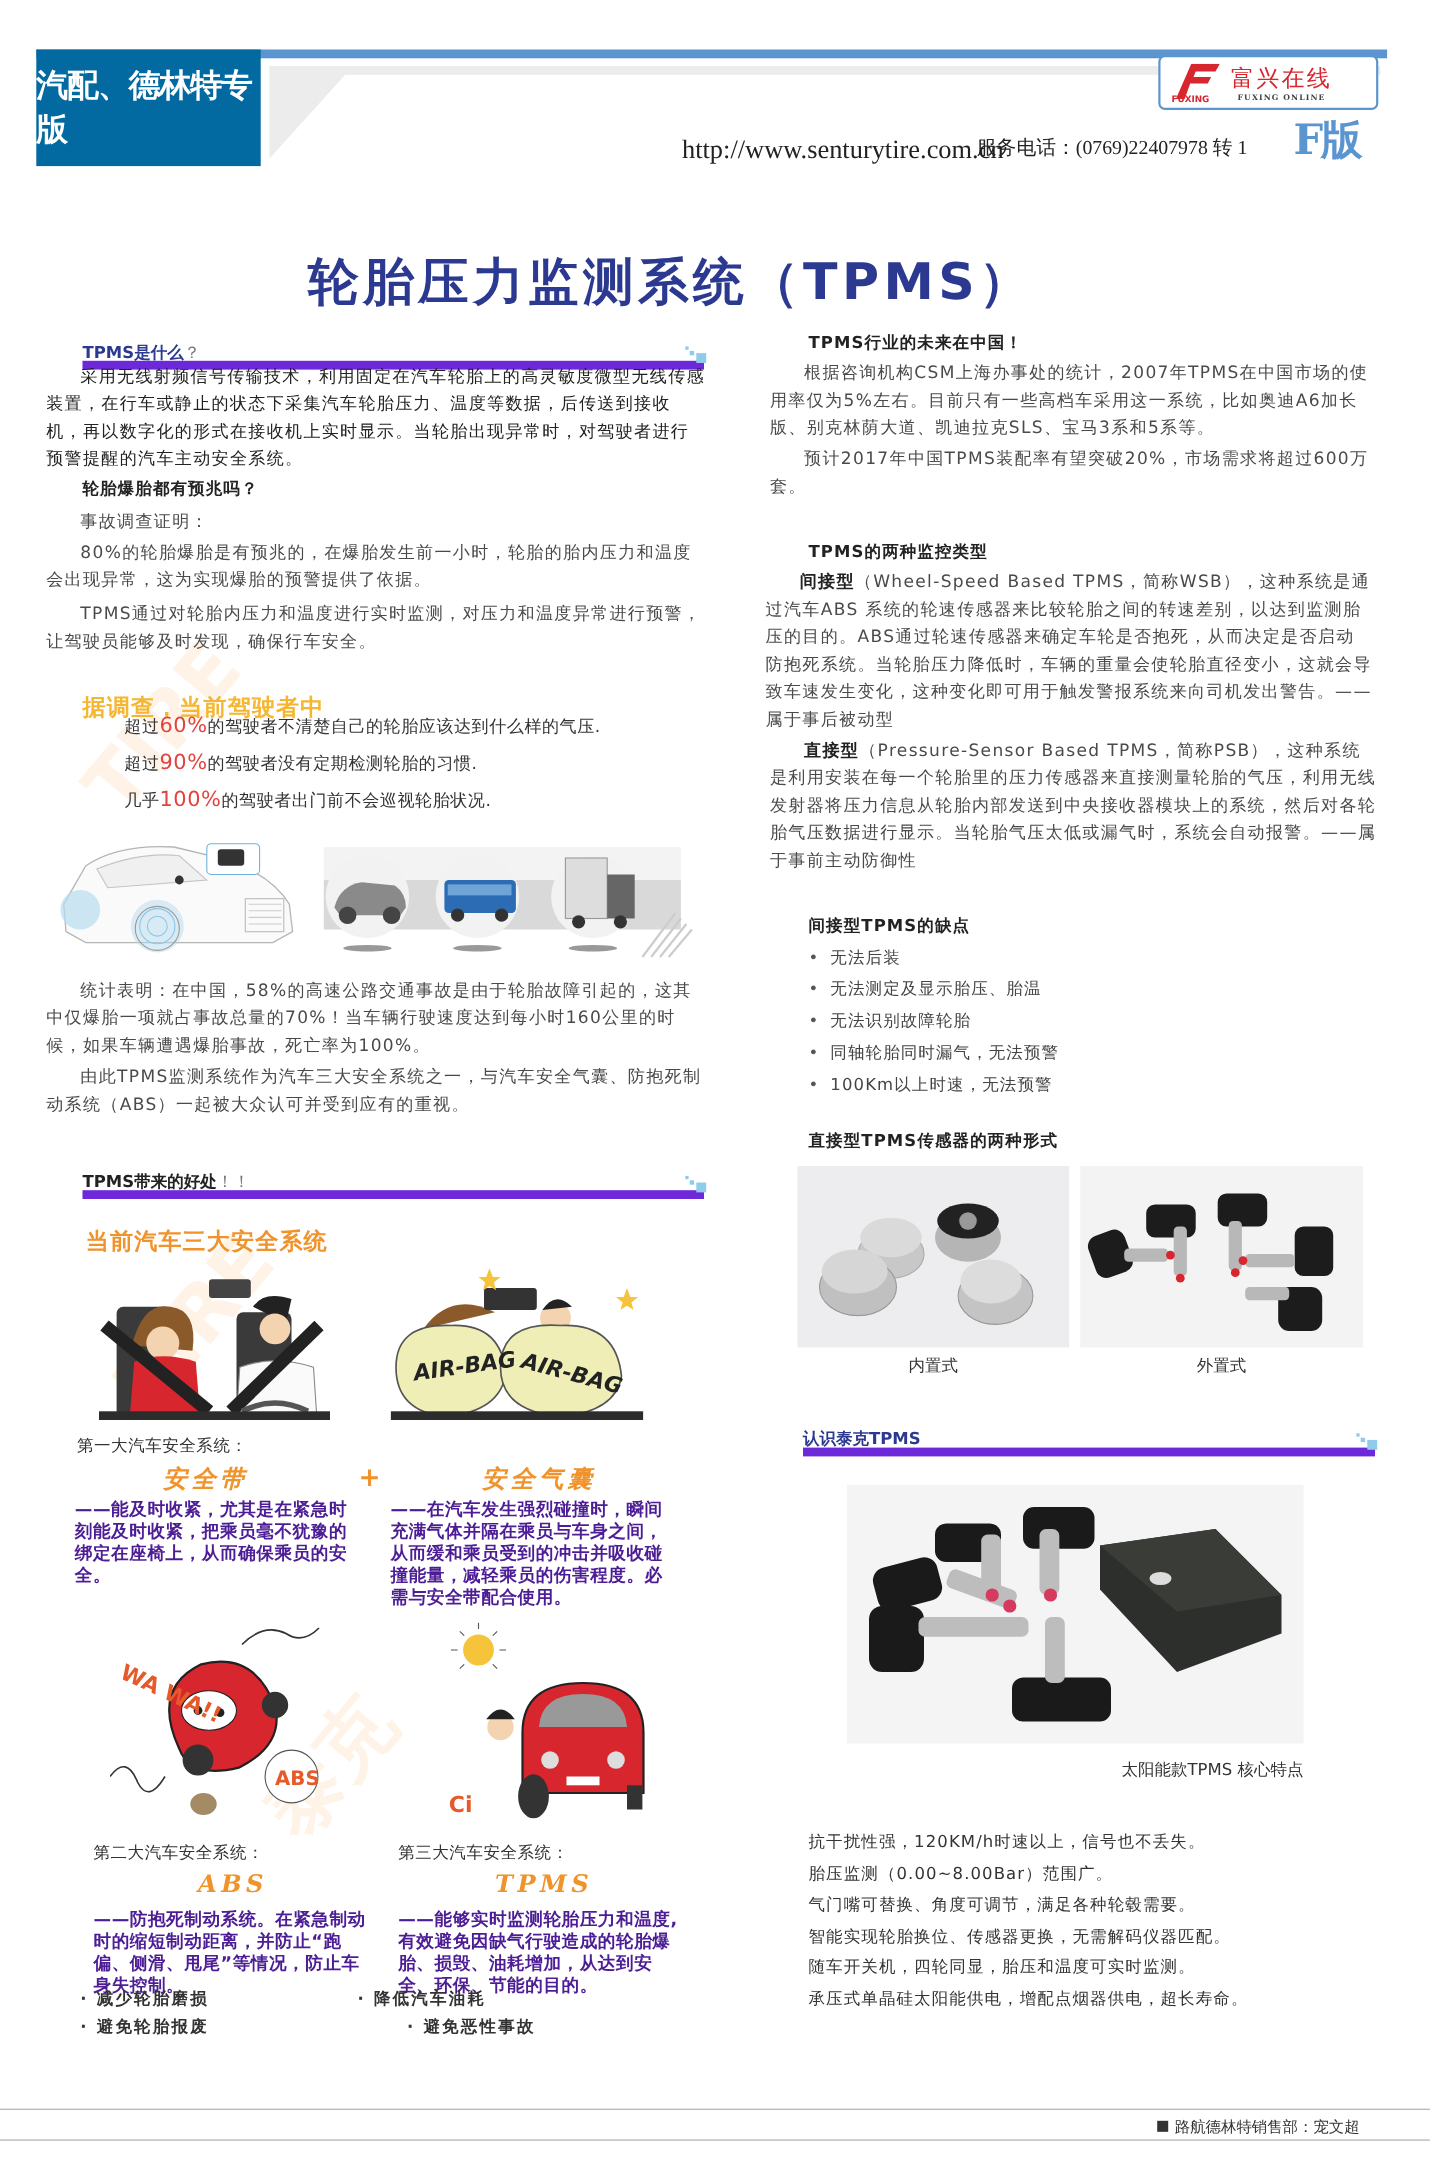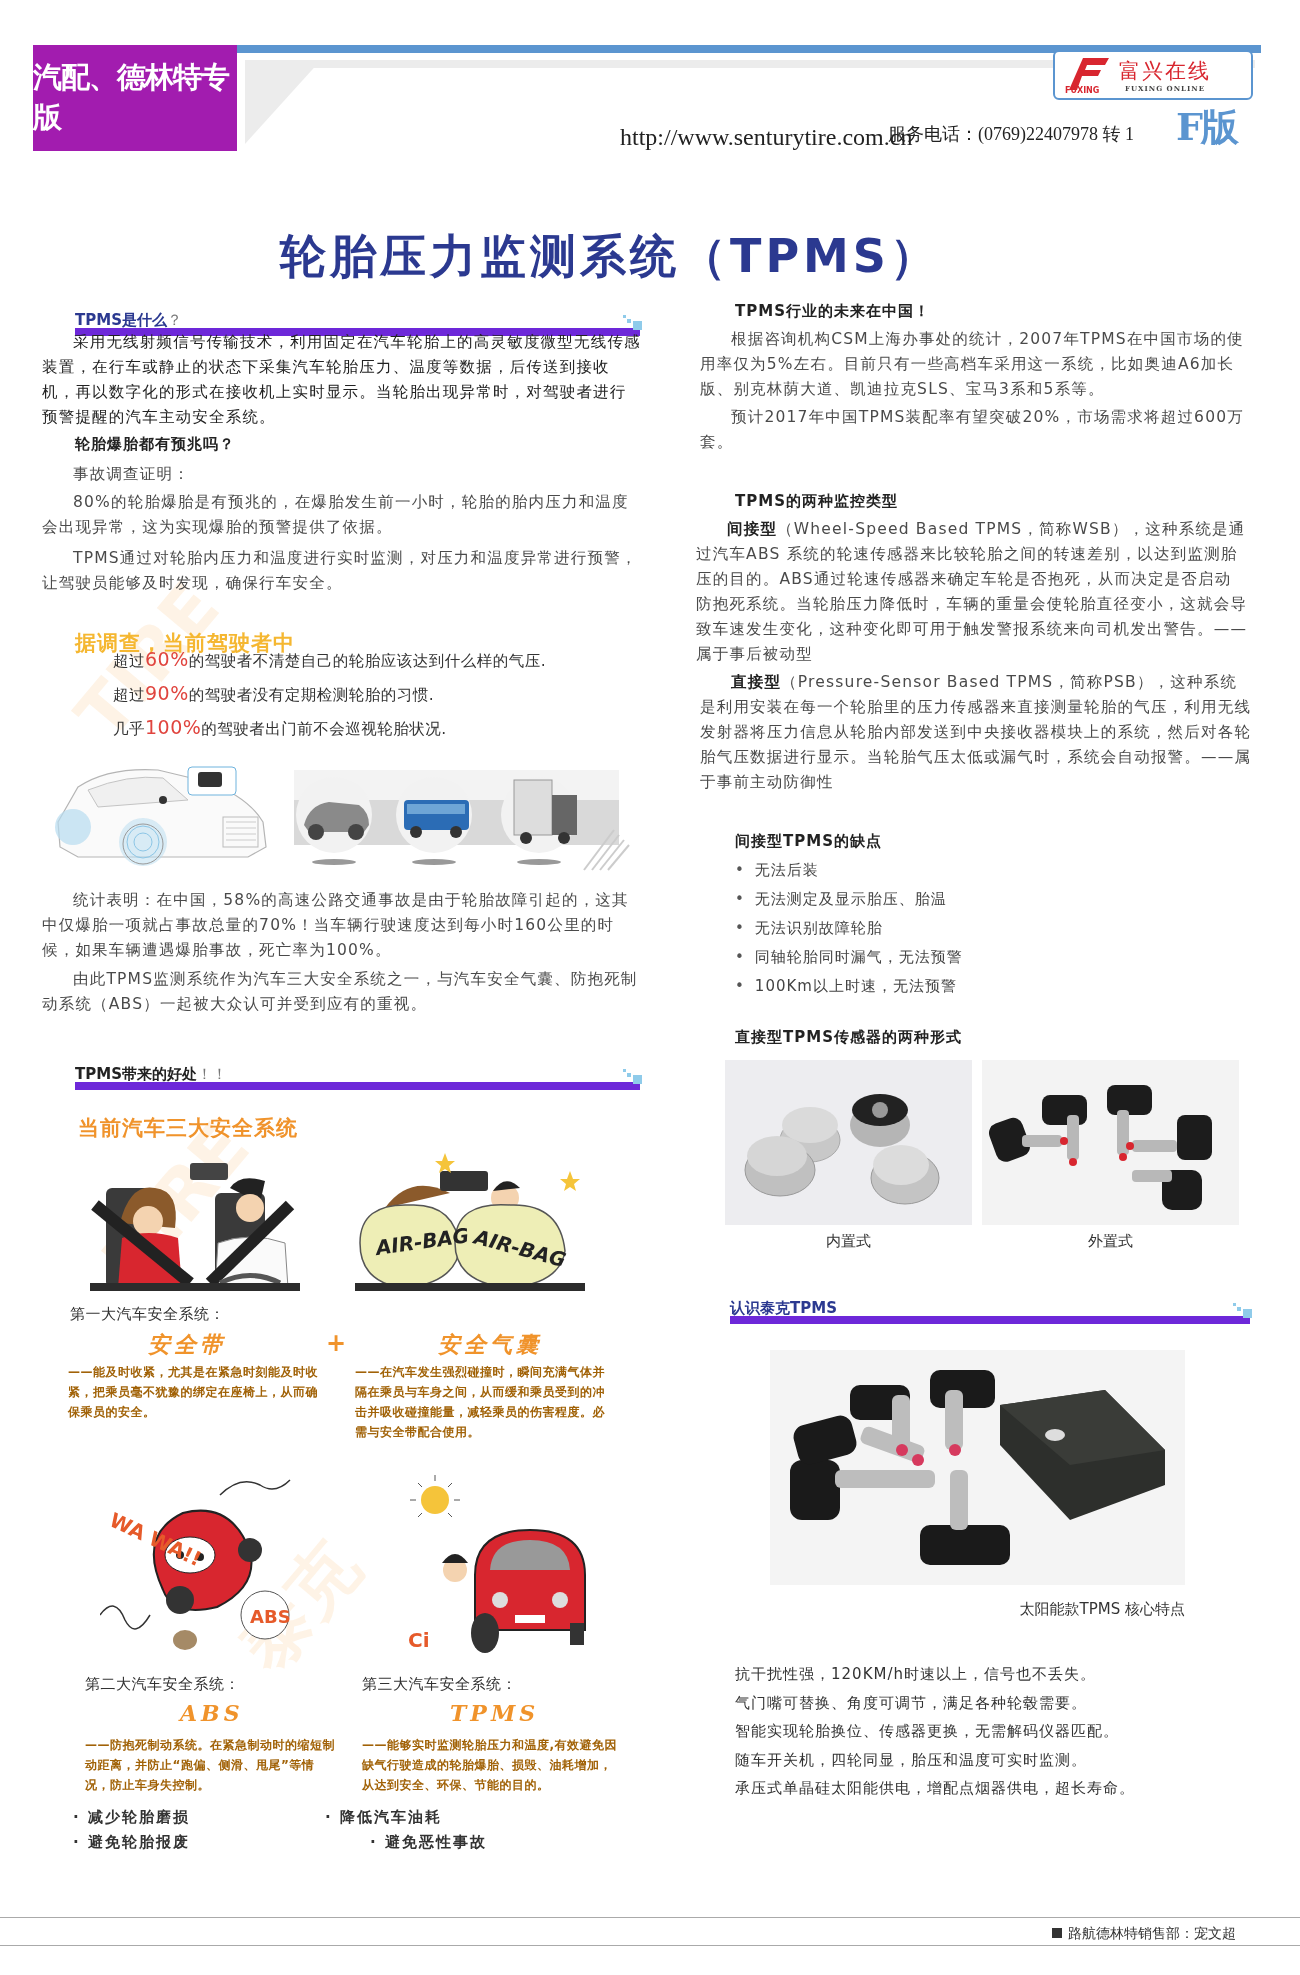--- a/index.html
+++ b/index.html
@@ -1,21 +1,21 @@
 <!DOCTYPE html>
 <html><head>
 <meta charset="utf-8">
 <style>
   * { box-sizing: border-box; margin: 0; padding: 0; }
   html, body { width: 1300px; height: 1975px; background: #ffffff; overflow: hidden; }
   body { position: relative; font-family: "DejaVu Sans", sans-serif; color: #3a3a3a; }
 
   
   .hdr-bar { position: absolute; left: 33px; top: 45px; width: 1228px; height: 8px; background: #5b95d0; }
-  .hdr-block { position: absolute; left: 33px; top: 45px; width: 204px; height: 106px; background: #a21caf; display: flex; align-items: center; justify-content: center; }
+  .hdr-block { position: absolute; left: 33px; top: 45px; width: 204px; height: 106px; background: #0369a1; display: flex; align-items: center; justify-content: center; }
   .hdr-block span { color: #fff; font-family: "DejaVu Serif", serif; font-weight: bold; font-size: 29px; letter-spacing: -1px; }
   .hdr-grey { position: absolute; left: 245px; top: 60px; width: 1010px; height: 8px; background: #ececec; }
   .hdr-tri { position: absolute; left: 245px; top: 60px; width: 0; height: 0; border-top: 84px solid #ececec; border-right: 76px solid transparent; }
   .logo-box { position: absolute; left: 1053px; top: 50px; width: 200px; height: 50px; border: 2px solid #5b95d0; border-radius: 6px; background: #fff; }
   .logo-f { position: absolute; left: 14px; top: 6px; width: 40px; height: 32px; }
   .logo-cn { position: absolute; left: 64px; top: 5px; font-family: "DejaVu Serif", serif; font-size: 21px; color: #d8262f; letter-spacing: 2px; }
   .logo-en { position: absolute; left: 70px; top: 32px; font-family: "DejaVu Serif", serif; font-size: 7px; color: #444; letter-spacing: 1px; font-weight: bold; }
   .logo-fx { position: absolute; left: 10px; top: 34px; font-size: 8px; color: #d8262f; font-weight: bold; }
   .hdr-url { position: absolute; left: 620px; top: 124px; font-family: "Liberation Serif", serif; font-size: 24px; color: #222; }
   .hdr-phone { position: absolute; left: 888px; top: 122px; font-family: "Liberation Serif", serif; font-size: 18px; color: #222; }
@@ -43,21 +43,21 @@
   
   .img-box { position: absolute; overflow: hidden; }
   .cap { position: absolute; font-size: 15px; color: #333; text-align: center; }
 
   .bullets { position: absolute; list-style: none; }
   .bullets li { font-size: 15px; line-height: 29px; color: #444; letter-spacing: 1px; }
   .bullets li::before { content: "•"; margin-right: 10px; color: #555; }
 
   .sys-label { position: absolute; font-size: 15px; color: #333; letter-spacing: 0.5px; }
   .sys-name { position: absolute; font-family: "DejaVu Serif", serif; font-weight: bold; font-style: italic; font-size: 22px; color: #f0932b; letter-spacing: 4px; }
-  .sys-desc { position: absolute; font-size: 12px; line-height: 20px; color: #a16207; font-weight: bold; letter-spacing: 0.5px; }
+  .sys-desc { position: absolute; font-size: 16px; line-height: 20px; color: #4c1d95; font-weight: bold; letter-spacing: 0.5px; }
   .plus { position: absolute; font-size: 24px; color: #f0932b; font-weight: bold; }
   .benefit { position: absolute; font-size: 15px; font-weight: bold; color: #333; letter-spacing: 2px; }
 
   .features { position: absolute; left: 735px; top: 1660px; list-style: none; }
   .features li { font-size: 15px; line-height: 28.5px; color: #333; letter-spacing: 1px; }
 
   .footer-line { position: absolute; left: 0; width: 1300px; height: 1px; background: #aaa; }
   .footer-text { position: absolute; left: 1052px; top: 1925px; font-size: 14px; color: #333; }
   .footer-text .sq { display: inline-block; width: 10px; height: 10px; background: #333; margin-right: 6px; }
 
@@ -362,20 +362,21 @@
       </g>
     <polygon points="230,55 335,40 395,100 395,135 300,170 230,95" fill="#2d2f2c"></polygon>
     <polygon points="230,55 335,40 395,100 300,115" fill="#3a3c38"></polygon>
     <ellipse cx="285" cy="85" rx="10" ry="6" fill="#ddd"></ellipse>
   </svg>
 </div>
 <div class="cap" style="left:990px;top:1600px;text-align:right;width:195px;">太阳能款TPMS 核心特点</div>
 
 <ul class="features">
   <li>抗干扰性强，120KM/h时速以上，信号也不丢失。</li>
+  <li>胎压监测（0.00~8.00Bar）范围广。</li>
   <li>气门嘴可替换、角度可调节，满足各种轮毂需要。</li>
   <li>智能实现轮胎换位、传感器更换，无需解码仪器匹配。</li>
   <li>随车开关机，四轮同显，胎压和温度可实时监测。</li>
   <li>承压式单晶硅太阳能供电，增配点烟器供电，超长寿命。</li>
 </ul>
 
 <div class="footer-line" style="top:1917px;"></div>
 <div class="footer-line" style="top:1945px;"></div>
 <div class="footer-text"><span class="sq"></span><span>路航德林特销售部：宠文超</span></div>
 

